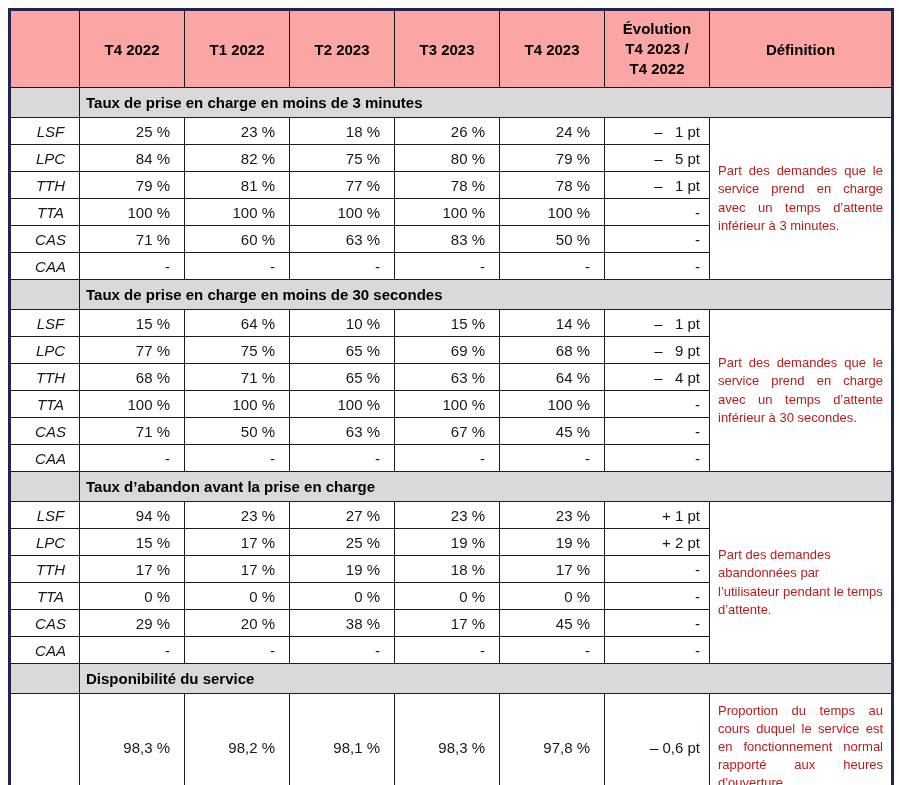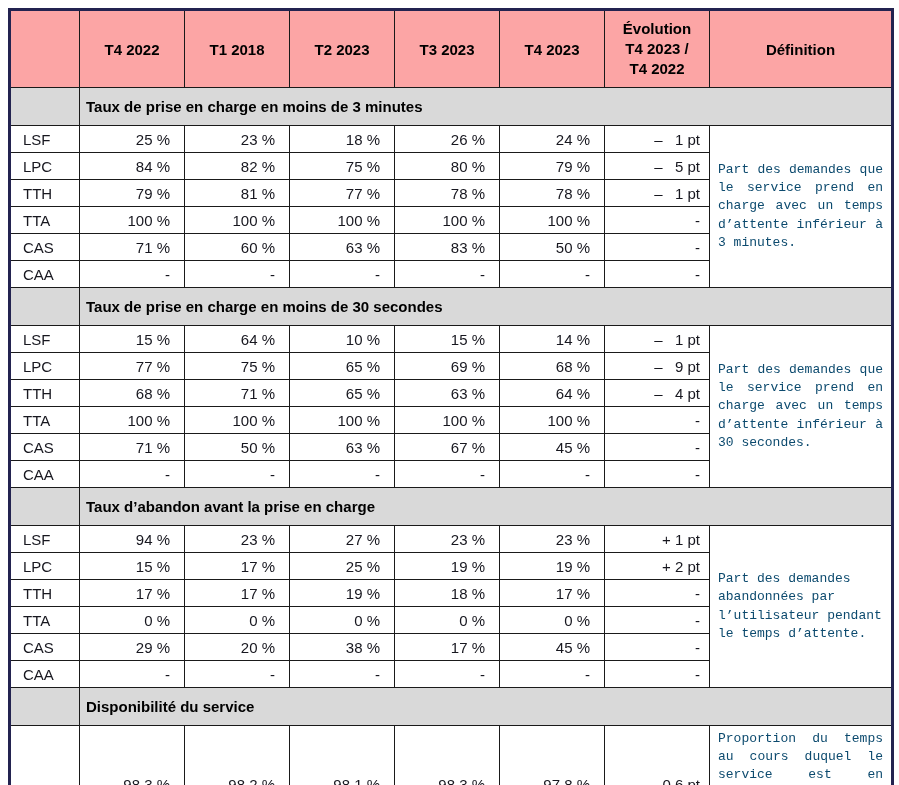--- a/index.html
+++ b/index.html
@@ -30,33 +30,33 @@
   col.c-def{width:183px}
   
   thead tr{height:78px}
   thead th{
     font-weight:bold;text-align:center;color:#000;
     border-bottom:3px solid var(--outer-border);
     background:#fca5a5;
   }
   th.evo-head{white-space:pre-line;line-height:1.35}
   
-  tr.band-row{height:38px}
+  tr.band-row{height:30px}
   tr.band-row td{background:var(--band-bg);}
   td.band-title{
     font-weight:bold;color:#000;text-align:left;padding:1px 6px 2px 6px;
   }
   
   tr.data-row{height:27px}
-  td.label-cell{padding-left:12px;text-align:left;}
+  td.label-cell{font-style:italic;padding-left:12px;text-align:center;}
   td.value-cell{text-align:right;padding-right:14px;}
   td.evo-cell{text-align:right;padding-right:9px;white-space:pre;}
   td.def-cell{
     font-size:13px;line-height:1.4;padding:4px 8px;
-    vertical-align:middle;color:#0c4a6e;font-family:Liberation Mono, monospace;
+    vertical-align:middle;color:#b91c1c;
   }
   td.def-justify{text-align:justify;}
   td.def-left{text-align:left;}
   tr.tall-row{height:108px}
 </style>
 </head>
 <body>
 
 <div class="page">
   <table class="kpi-table">
@@ -67,21 +67,21 @@
         <col class="c-q">
       <col class="c-q">
         <col class="c-q">
         <col class="c-evo">
         <col class="c-def">
     </colgroup>
     <thead>
       <tr>
         <th></th>
         <th>T4 2022</th>
-        <th>T1 2018</th>
+        <th>T1 2022</th>
         <th>T2 2023</th>
         <th>T3 2023</th>
         <th>T4 2023</th>
         <th class="evo-head">Évolution
 T4 2023 /
 T4 2022</th>
         <th>Définition</th>
       </tr>
     </thead>
     <tbody id="table-body">

